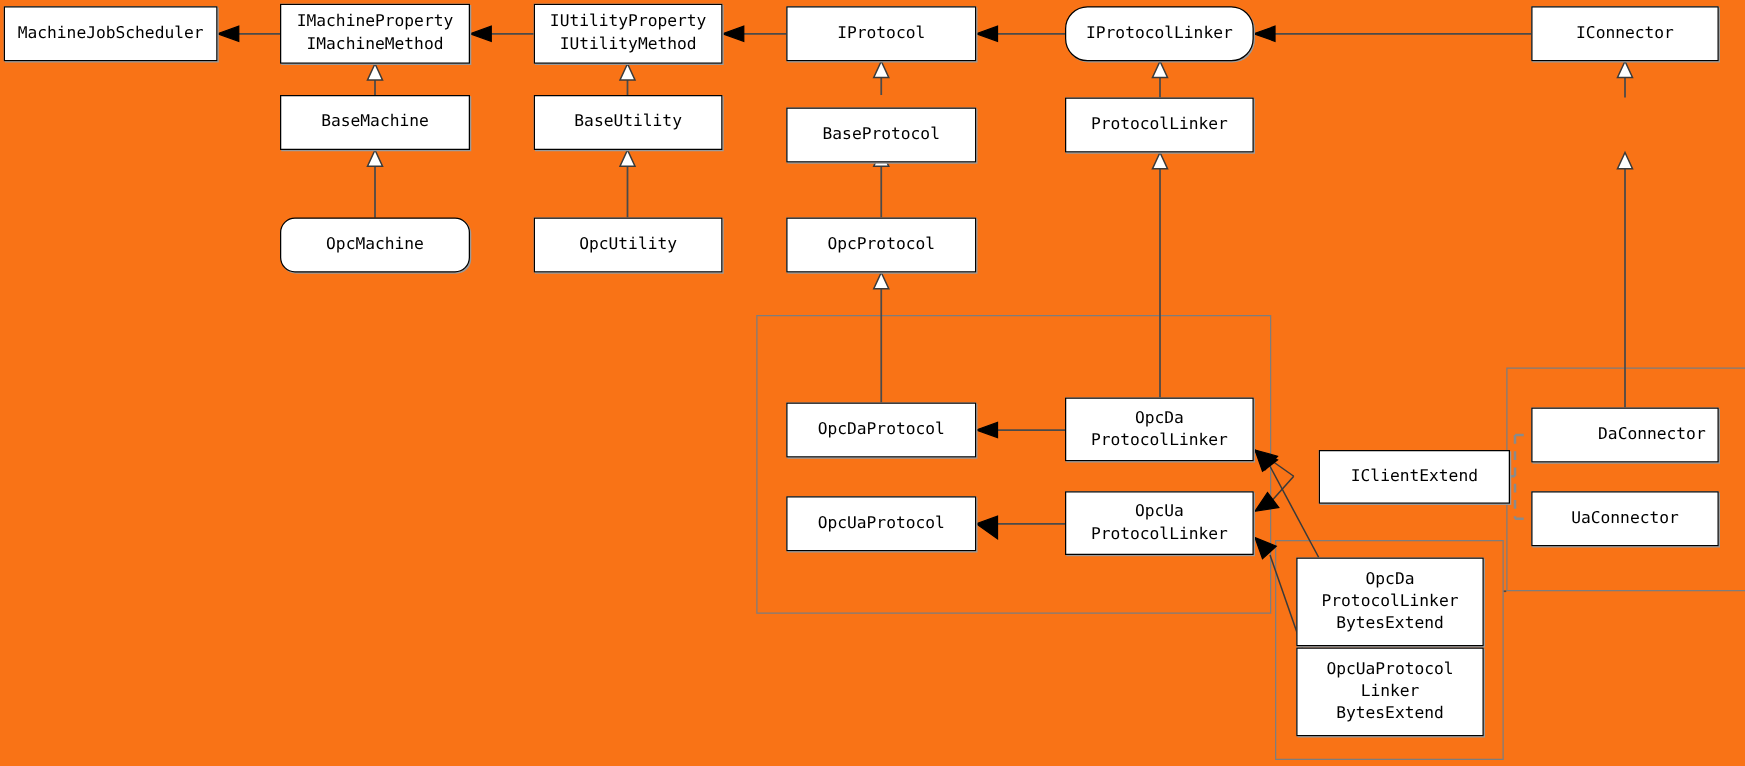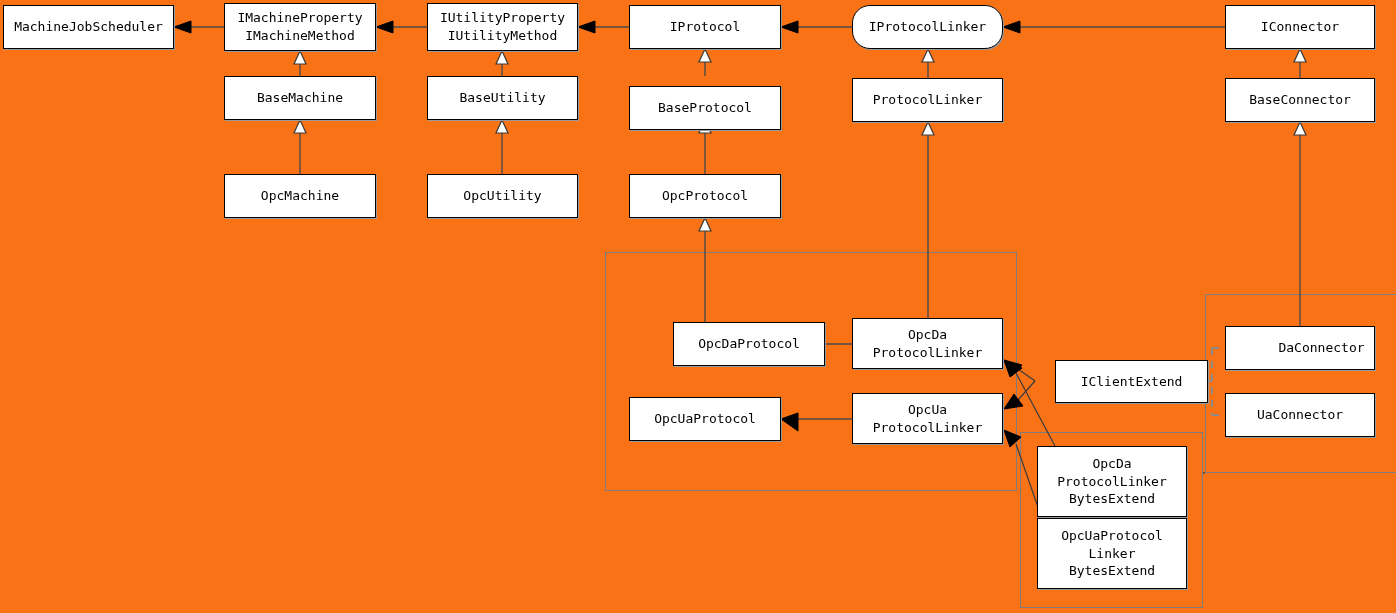--- a/index.html
+++ b/index.html
@@ -181,27 +181,26 @@
   <div class="node" id="n-iutility" style="left: 427px; top: 3px; width: 151px; height: 48px;"><span>IUtilityProperty
 IUtilityMethod</span></div>
   <div class="node" id="n-iprotocol" style="left: 629px; top: 5px; width: 152px; height: 44px;"><span>IProtocol</span></div>
   <div class="node" id="n-iprotocol_linker" style="left: 852px; top: 5px; width: 151px; height: 44px; border-radius: 18px;"><span>IProtocolLinker</span></div>
   <div class="node" id="n-iconnector" style="left: 1225px; top: 5px; width: 150px; height: 44px;"><span>IConnector</span></div>
 
   <div class="node" id="n-base_machine" style="left: 224px; top: 76px; width: 152px; height: 44px; justify-content: center;"><span>BaseMachine</span></div>
   <div class="node" id="n-base_utility" style="left: 427px; top: 76px; width: 151px; height: 44px;"><span>BaseUtility</span></div>
   <div class="node" id="n-base_protocol" style="left: 629px; top: 76px; width: 152px; height: 44px; margin-top: 10px;"><span>BaseProtocol</span></div>
   <div class="node" id="n-protocol_linker" style="left: 852px; top: 78px; width: 151px; height: 44px;"><span>ProtocolLinker</span></div>
-  <div class="node" id="n-base_connector" style="left: 1225px; top: 78px; width: 150px; height: 44px;"><span>BaseConnector</span></div>
-
-  <div class="node" id="n-opc_machine" style="left: 224px; top: 174px; width: 152px; height: 44px;"><span>OpcMachine</span></div>
+
+  <div class="node" id="n-opc_machine" style="left: 224px; top: 174px; width: 152px; height: 44px; border-radius: 12px;"><span>OpcMachine</span></div>
   <div class="node" id="n-opc_utility" style="left: 427px; top: 174px; width: 151px; height: 44px;"><span>OpcUtility</span></div>
   <div class="node" id="n-opc_protocol" style="left: 629px; top: 174px; width: 152px; height: 44px;"><span>OpcProtocol</span></div>
 
-  <div class="node" id="n-opc_da_protocol" style="left: 629px; top: 322px; width: 152px; height: 44px; margin-left: 44px;"><span>OpcDaProtocol</span></div>
+  <div class="node" id="n-opc_da_protocol" style="left: 629px; top: 322px; width: 152px; height: 44px;"><span>OpcDaProtocol</span></div>
   <div class="node" id="n-opc_ua_protocol" style="left: 629px; top: 397px; width: 152px; height: 44px;"><span>OpcUaProtocol</span></div>
   <div class="node" id="n-opc_da_protocol_linker" style="left: 852px; top: 318px; width: 151px; height: 51px;"><span>OpcDa
 ProtocolLinker</span></div>
   <div class="node" id="n-opc_ua_protocol_linker" style="left: 852px; top: 393px; width: 151px; height: 51px;"><span>OpcUa
 ProtocolLinker</span></div>
 
   <div class="node" id="n-iclient_extend" style="left: 1035px; top: 360px; width: 153px; height: 43px; margin-left: 20px;"><span>IClientExtend</span></div>
   <div class="node" id="n-opc_da_linker_bytes_extend" style="left: 1037px; top: 446px; width: 150px; height: 71px;"><span>OpcDa
 ProtocolLinker
 BytesExtend</span></div>

